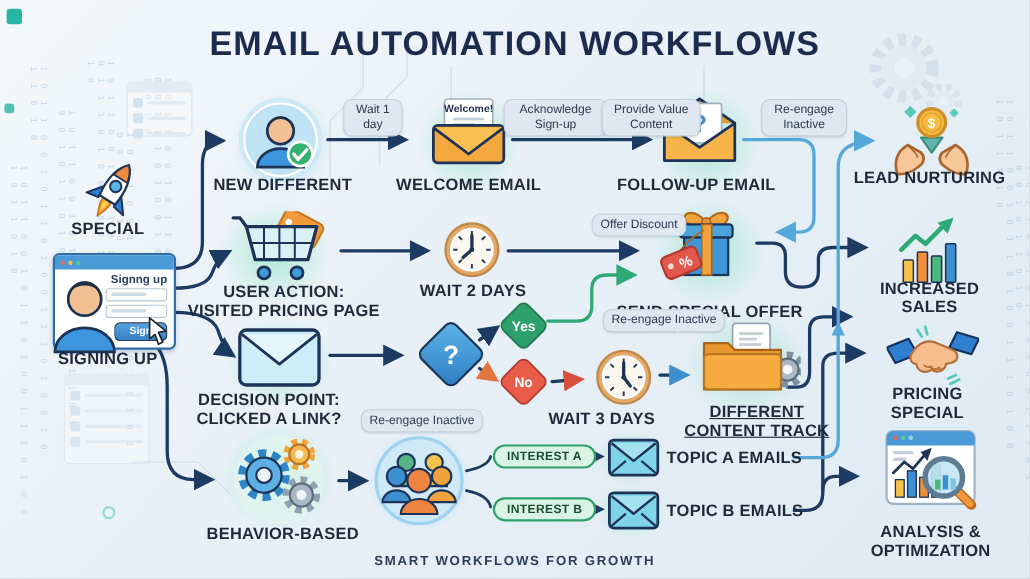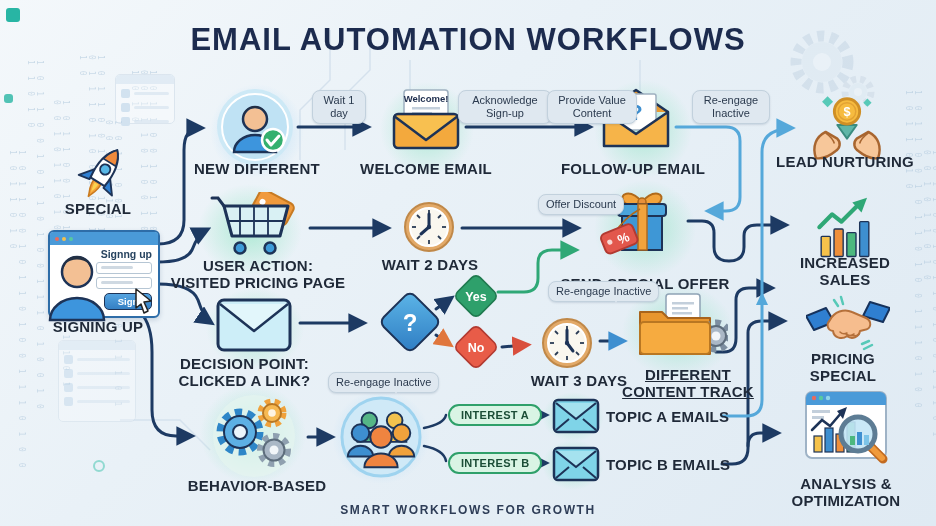--- a/index.html
+++ b/index.html
@@ -424,21 +424,21 @@
           <line x1="40" y1="27" x2="44" y2="27"></line>
         <line x1="15" y1="15" x2="18" y2="18"></line>
           <line x1="36" y1="36" x2="39" y2="39"></line>
         <line x1="39" y1="15" x2="36" y2="18"></line>
           <line x1="18" y1="36" x2="15" y2="39"></line>
       </g>
       <path d="M27,27 V14 M27,27 L33,35" fill="none" stroke="#1d3357" stroke-width="3" stroke-linecap="round"></path>
       <circle cx="27" cy="27" r="2.2" fill="#1d3357"></circle>
     </svg>
   </div>
-  <div class="lbl" style="left:509px;top:372px;width:140px;">WAIT 3 DAYS</div>
+  <div class="lbl" style="left:477px;top:372px;width:140px;">WAIT 3 DAYS</div>
 
   <div class="icon" style="left:632px;top:292px;">
     <svg width="96" height="72" viewBox="0 0 96 72">
       <rect x="34" y="2" width="34" height="40" rx="3" fill="#ffffff" stroke="#8fa3b5" stroke-width="1.5"></rect>
       <rect x="40" y="10" width="22" height="2.5" fill="#c3cfdb"></rect>
         <rect x="40" y="15" width="16" height="2.5" fill="#c3cfdb"></rect>
         <rect x="40" y="20" width="20" height="2.5" fill="#c3cfdb"></rect>
       <path d="M8,20 H30 L36,26 H78 V62 H8 Z" fill="#e8962e" stroke="#a8641c" stroke-width="2" stroke-linejoin="round"></path>
       <circle cx="84" cy="44" r="13" fill="none" stroke="#7c8ea0" stroke-width="7" stroke-dasharray="5.5 4.5"></circle>
       <circle cx="84" cy="44" r="10" fill="#aab8c6" stroke="#5d6d7c" stroke-width="2"></circle>

